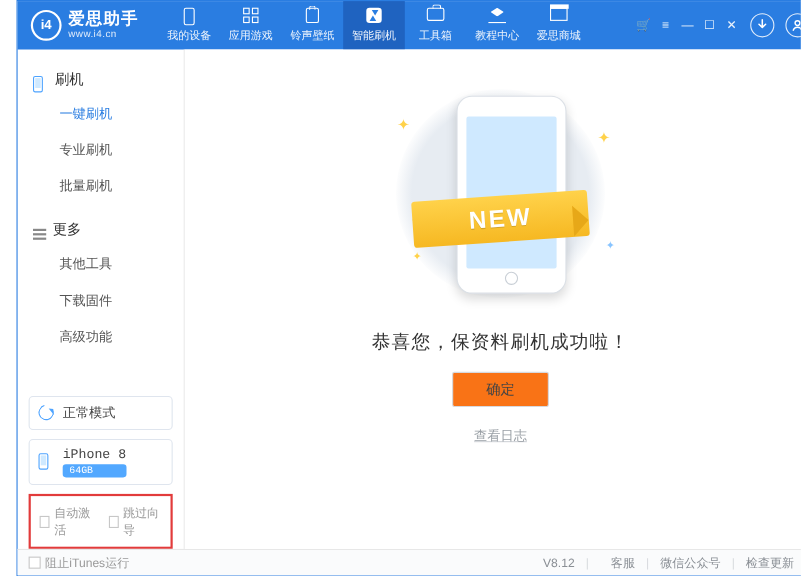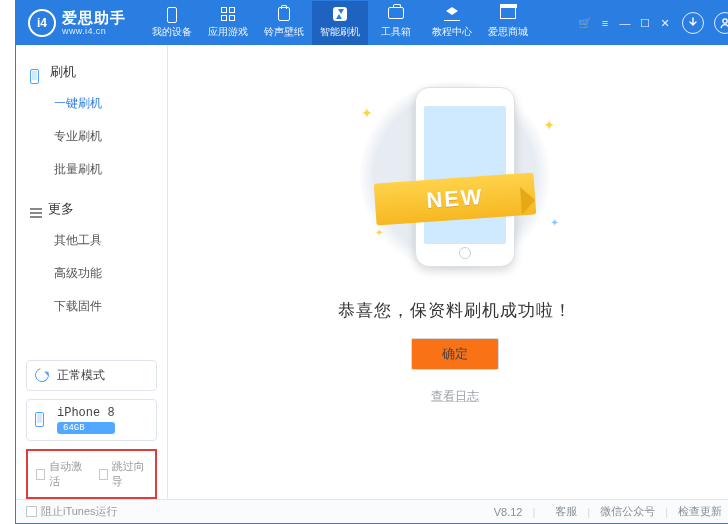--- a/index.html
+++ b/index.html
@@ -174,22 +174,22 @@
         </div>
         <div class="sub active">一键刷机</div>
         <div class="sub">专业刷机</div>
         <div class="sub">批量刷机</div>
 
         <div class="group-head" style="margin-top:6px">
           <span class="hamb"></span>
           <span>更多</span>
         </div>
         <div class="sub">其他工具</div>
+        <div class="sub">下载固件</div>
         <div class="sub">高级功能</div>
-        <div class="sub">下载固件</div>
       </div>
 
       <div class="side-bottom">
         <div class="pill">
           <span class="picon">
               <span class="refresh-ico" style="display:block"></span>
             </span>
           <span>正常模式</span>
         </div>
         <div class="pill" style="flex-direction:row;align-items:center">

